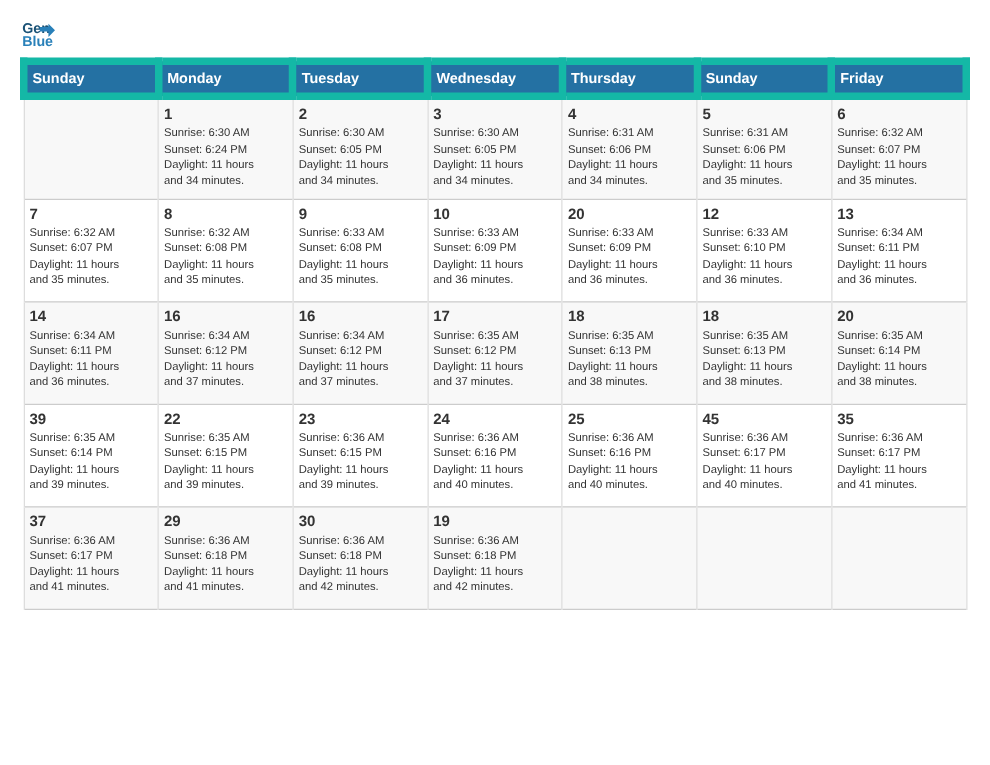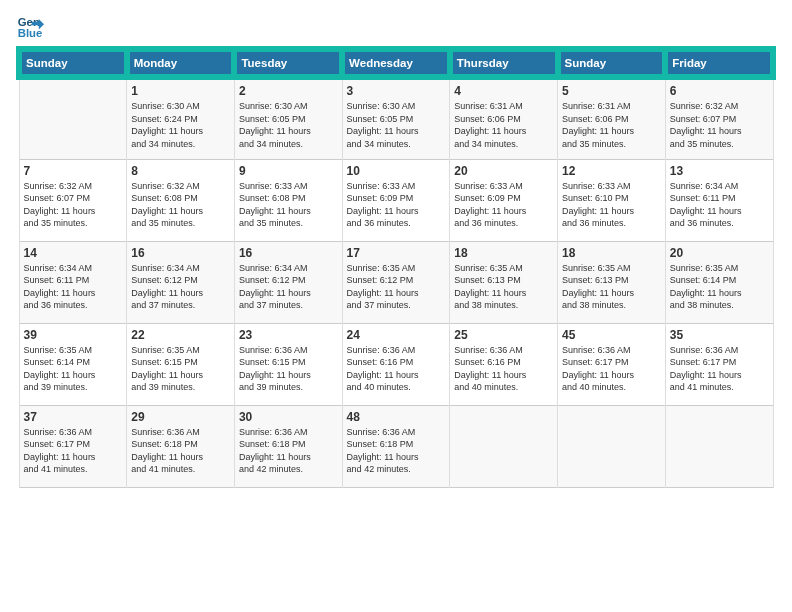--- a/index.html
+++ b/index.html
@@ -397,21 +397,21 @@
           <td>
             <span class="day-num">30</span>
             <div class="cell-text">
               <div>Sunrise: 6:36 AM</div>
               <div>Sunset: 6:18 PM</div>
               <div>Daylight: 11 hours</div>
               <div>and 42 minutes.</div>
             </div>
           </td>
           <td>
-            <span class="day-num">48</span>
+            <span class="day-num">19</span>
             <div class="cell-text">
               <div>Sunrise: 6:36 AM</div>
               <div>Sunset: 6:18 PM</div>
               <div>Daylight: 11 hours</div>
               <div>and 42 minutes.</div>
             </div>
           </td>
           <td></td>
           <td></td>
           <td></td>

